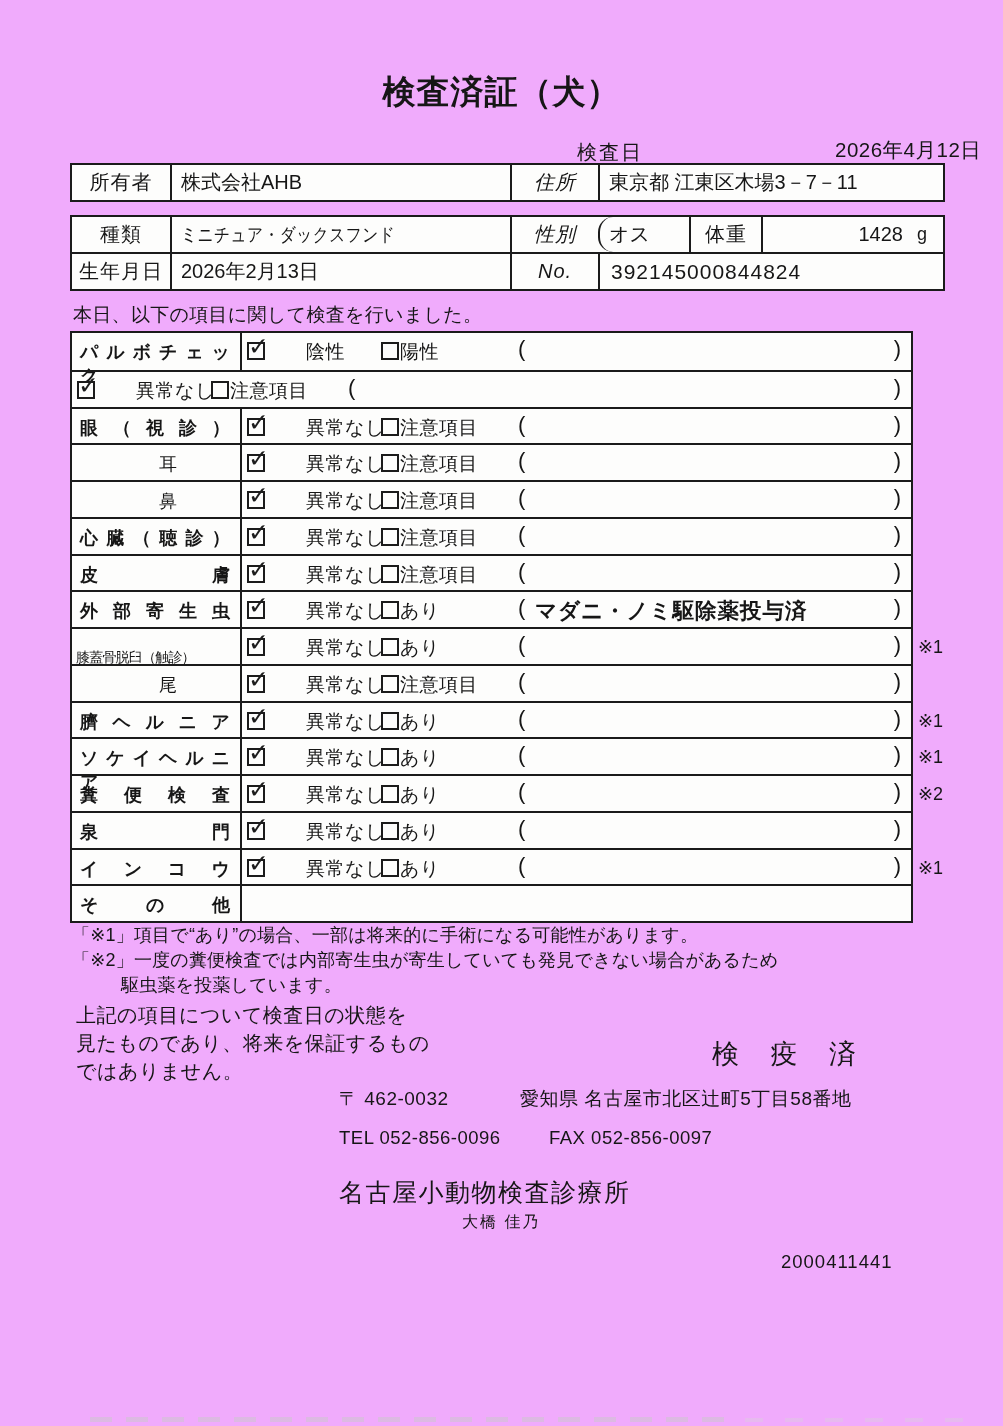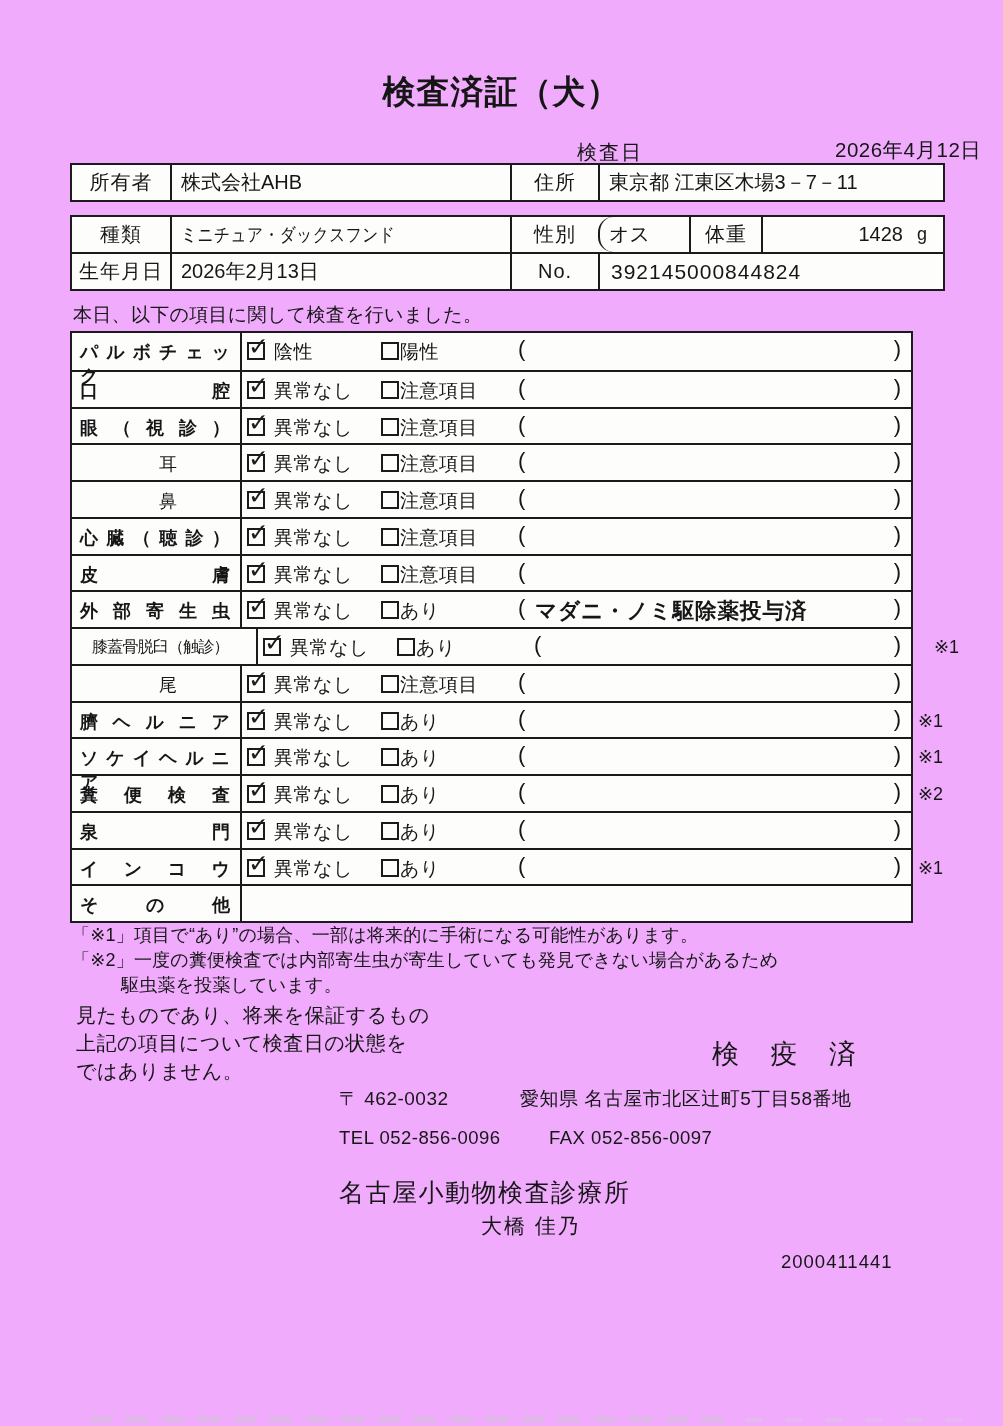--- a/index.html
+++ b/index.html
@@ -24,61 +24,61 @@
   .trow { display:flex; }
   .trow + .trow { border-top:2px solid #1b1b1b; }
   .tcell { box-sizing:border-box; border-left:2px solid #1b1b1b; display:flex; align-items:center; font-size:20px; }
   .tcell:first-child { border-left:none; }
   .tcell.hdr { justify-content:center; letter-spacing:1px; }
   .tcell.val { padding-left:9px; }
   .t-owner { top:163px; height:39px; }
   .t-owner .trow { height:100%; }
   .t-pet { top:215px; }
   .t-pet .trow { height:35px; }
-  .w-a { width:98px; } .w-b { width:340px; } .w-c { width:88px; }
+  .w-a { width:98px; } .w-b { width:340px; } .w-c { width:88px;font-style:italic; }
   .w-d { width:91px;border-radius:15px; } .w-e { width:72px; } .w-f { flex:1; } .w-g { flex:1; }
   .breed { transform:scaleX(.85); transform-origin:left center; font-size:18.5px; white-space:nowrap; letter-spacing:.5px; }
   .weight-cell { justify-content:flex-end; padding-right:16px; gap:14px; }
   .weight-unit { font-size:18px; }
   .no-num { font-size:21px; letter-spacing:1px; padding-left:11px; }
 
   .statement { left:73px; top:302px; font-size:19px; letter-spacing:.3px; }
 
   
   .xtbl { position:absolute; left:70px; top:331px; width:843px; border:2px solid #1b1b1b; box-sizing:border-box; background:#fdfdfc; }
   .xrow { display:flex; height:36.75px; box-sizing:border-box; position:relative; }
   .xrow + .xrow { border-top:2px solid #1b1b1b; }
   .xlabel { width:170px; box-sizing:border-box; border-right:2px solid #1b1b1b; font-size:18px; padding:7px 10px 0 8px; letter-spacing:0; }
   .jst { text-align:justify; text-align-last:justify; text-justify:inter-character;font-weight:bold; }
   .ctr { text-align:center; text-align-last:center; padding-left:34px; }
-  .tight { font-size:16px; letter-spacing:-.8px; padding-top:8px; padding-left:4px; padding-right:4px;margin-left:16px; }
+  .tight { font-size:14px; letter-spacing:-.8px; padding-top:20px; padding-left:4px; padding-right:4px; }
   .xcontent { position:relative; flex:1; }
   .opt { position:absolute; top:6px; font-size:19px; letter-spacing:.5px; }
-  .opt1 { left:32px; } .opt2 { left:158px; }
+  .opt1 { left:24px;padding-left:40px; } .opt2 { left:158px; }
   .cb { position:absolute; width:14px; height:14px; border:2px solid #1b1b1b; top:9px; background:#fdfdfc; }
   .cb1 { left:5px; } .cb2 { left:139px; }
   .cb.checked::after { content:"✓"; position:absolute; left:-1px; top:-12px; font-size:25px; font-weight:normal; color:#1c1c1c; }
   .po { position:absolute; left:276px; top:3px; font-size:22px; font-weight:300; }
   .pc { position:absolute; right:10px; top:3px; font-size:22px; }
   .xnote { position:absolute; left:293px; top:4px; font-size:21.5px; font-weight:bold; letter-spacing:1px; white-space:nowrap; }
   .aster { position:absolute; left:676px; top:7px; font-size:18px; white-space:nowrap; }
 
   
   .noteline { font-size:18px; letter-spacing:.2px; }
   .n1 { left:72px; top:923px; }
   .n2 { left:72px; top:948px; }
   .n3 { left:121px; top:973px; }
   .disclaimer { left:76px; top:1001px; font-size:20px; line-height:28px; letter-spacing:.5px; }
   .stamp { left:712px; top:1036px; font-size:27px; letter-spacing:12px; }
   .postal { left:339px; top:1086px; font-size:19px; letter-spacing:.5px; }
   .addr2 { left:520px; top:1086px; font-size:19px; letter-spacing:.5px; }
   .tel { left:339px; top:1127px; font-size:18.5px; letter-spacing:.5px; }
   .fax { left:549px; top:1127px; font-size:18.5px; letter-spacing:.5px; }
   .clinic { left:339px; top:1176px; font-size:25px; letter-spacing:1.5px; }
-  .examiner { left:481px; top:1212px; font-size:21px; letter-spacing:2px; }
+  .examiner { left:462px; top:1212px; font-size:16px; letter-spacing:2px; }
   .serial { left:781px; top:1251px; font-size:18.5px; letter-spacing:1px; }
 
   
   .scan-dashes-1 { left:90px; top:1417px; width:640px; height:5px;
     background:repeating-linear-gradient(90deg,#c9c9c9 0 22px,transparent 22px 36px); opacity:.5; }
   .scan-dashes-2 { left:745px; top:1418px; width:235px; height:4px;
     background:repeating-linear-gradient(90deg,#d6d6d6 0 18px,transparent 18px 40px); opacity:.35; }
 </style>
 </head>
 <body>
@@ -132,21 +132,20 @@
         <span class="cb cb2"></span>
         <span class="opt opt2">陽性</span>
         <span class="po">(</span>
         <span class="xnote"></span>
         <span class="pc">)</span>
         <span class="aster"></span>
       </div>
     </div>
 
     <div class="xrow">
-      <div class="xlabel jst">口 腔</div>
       <div class="xcontent">
         <span class="cb cb1 checked"></span>
         <span class="opt opt1">異常なし</span>
         <span class="cb cb2"></span>
         <span class="opt opt2">注意項目</span>
         <span class="po">(</span>
         <span class="xnote"></span>
         <span class="pc">)</span>
         <span class="aster"></span>
       </div>
@@ -339,22 +338,22 @@
       <div class="xcontent"></div>
     </div>
 
   </div>
 
   <div class="abs noteline n1">「※1」項目で“あり”の場合、一部は将来的に手術になる可能性があります。</div>
   <div class="abs noteline n2">「※2」一度の糞便検査では内部寄生虫が寄生していても発見できない場合があるため</div>
   <div class="abs noteline n3">駆虫薬を投薬しています。</div>
 
   <div class="abs disclaimer">
+    <div>上記の項目について検査日の状態を</div>
     <div>見たものであり、将来を保証するもの</div>
-    <div>上記の項目について検査日の状態を</div>
     <div>ではありません。</div>
   </div>
 
   <div class="abs stamp">検 疫 済</div>
 
   <div class="abs postal">〒 462-0032</div>
   <div class="abs addr2">愛知県 名古屋市北区辻町5丁目58番地</div>
   <div class="abs tel">TEL 052-856-0096</div>
   <div class="abs fax">FAX 052-856-0097</div>
   <div class="abs clinic">名古屋小動物検査診療所</div>

